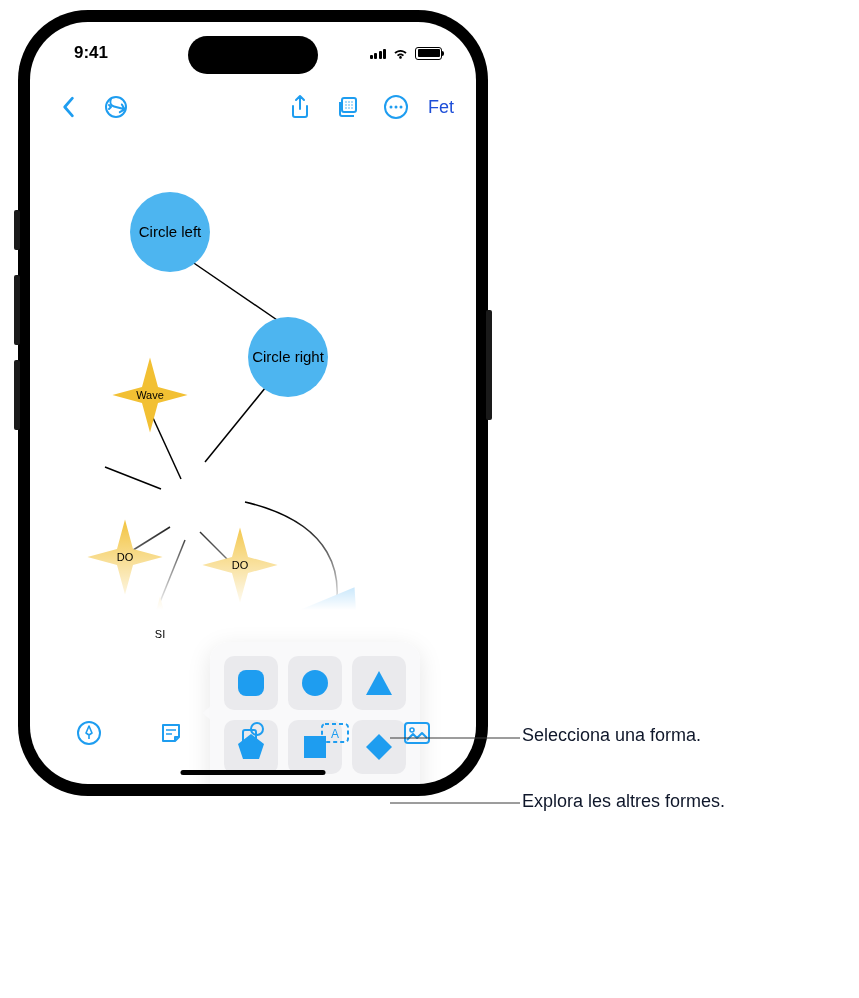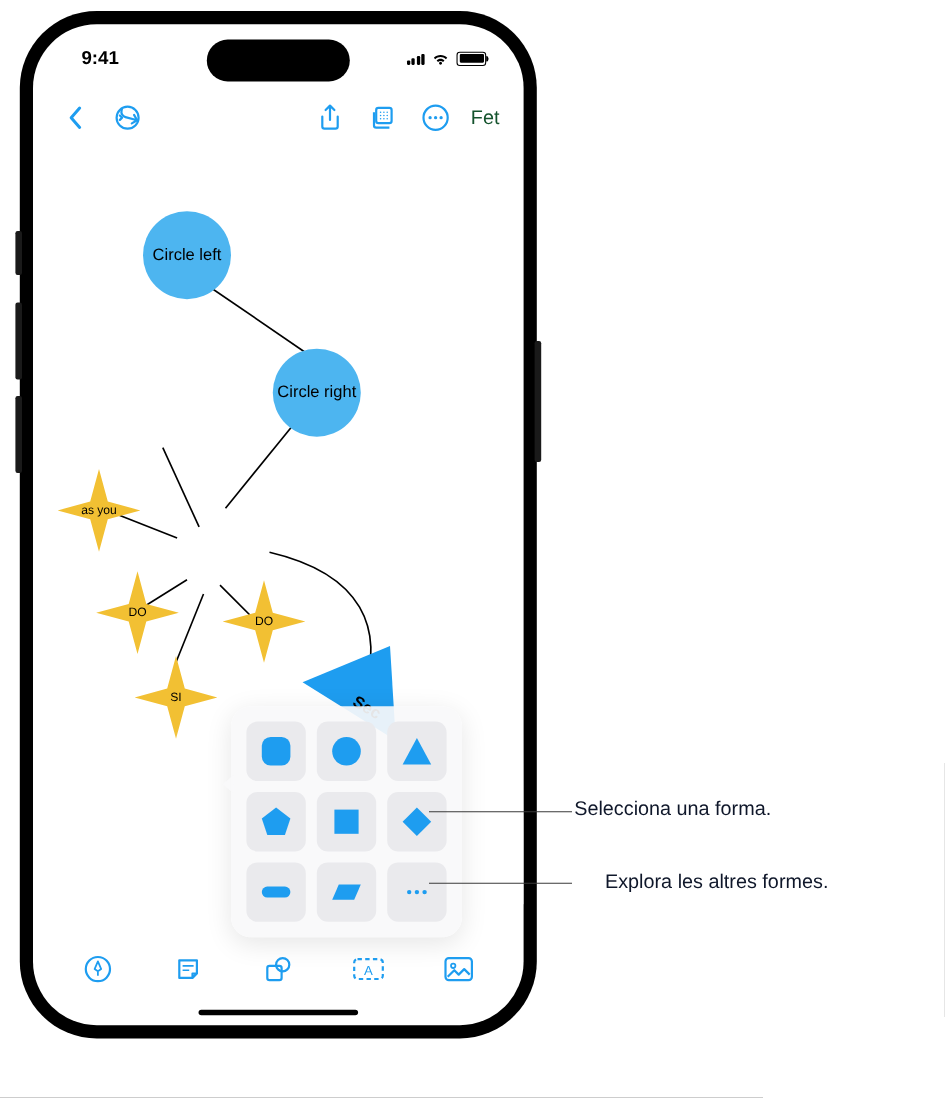--- a/index.html
+++ b/index.html
@@ -8,21 +8,21 @@
     background: #fff;
     width: 859px;
     height: 998px;
     position: relative;
   }
   .phone {
     position: absolute;
     left: 18px;
     top: 10px;
     width: 470px;
-    height: 934px;
+    height: 786px;
     background: #000;
     border-radius: 70px;
     padding: 12px;
   }
   .side-button {
     position: absolute;
     background: #1a1a1a;
     border-radius: 2px;
   }
   .side-button.right { right: -4px; top: 300px; width: 6px; height: 110px; }
@@ -77,21 +77,21 @@
     top: 60px;
     left: 0; right: 0;
     height: 50px;
     display: flex;
     align-items: center;
     padding: 0 18px;
     gap: 8px;
   }
   .toolbar .spacer { flex: 1; }
   .tb-btn { width: 40px; height: 40px; display:flex;align-items:center;justify-content:center; color:#1e9df0; cursor:pointer; }
-  .tb-text { color:#14532d; font-size:18px; font-weight:400; padding:0 4px; cursor:pointer; }
+  .tb-text { color:#1d4ed8; font-size:18px; font-weight:400; padding:0 4px; cursor:pointer; }
 
   .canvas { position:absolute; top:110px; left:0; right:0; bottom:70px; }
 
   .circle-node {
     position:absolute; width:80px; height:80px; background:#4db5f0; border-radius:50%;
     display:flex;align-items:center;justify-content:center; text-align:center;
     font-size:15px; color:#000; line-height:1.2;
   }
   .rounded-node {
     position:absolute; width:90px; height:76px; background:#4db5f0; border-radius:14px;
@@ -219,25 +219,25 @@
         <path d="M215 370 C 300 390, 320 440, 300 500"></path>
       </svg>
 
       <div class="circle-node" style="left:218px;top:185px">
         <span>Circle right</span>
       </div>
       <div class="circle-node" style="left:100px;top:60px">
         <span>Circle left</span>
       </div>
 
-      <div class="star-node" style="left:20px;top:292px">
+      <div class="star-node" style="left:80px;top:223px">
         <svg viewBox="0 0 100 100">
             <polygon points="50,3 60,40 97,50 60,60 50,97 40,60 3,50 40,40" fill="#f2c033"></polygon>
           </svg>
-        <span>as you</span>
+        <span>Wave</span>
       </div>
       <div class="star-node" style="left:55px;top:385px">
         <svg viewBox="0 0 100 100">
             <polygon points="50,3 60,40 97,50 60,60 50,97 40,60 3,50 40,40" fill="#f2c033"></polygon>
           </svg>
         <span>DO</span>
       </div>
       <div class="star-node" style="left:170px;top:393px">
         <svg viewBox="0 0 100 100">
             <polygon points="50,3 60,40 97,50 60,60 50,97 40,60 3,50 40,40" fill="#f2c033"></polygon>
@@ -348,13 +348,13 @@
 </div>
 
 <svg class="callout-line" style="left:390px;top:735px;width:130px;height:12px">
     <line x1="0" y1="3" x2="130" y2="3"></line>
   </svg>
 <div class="callout-text" style="left:522px;top:724px">Selecciona una forma.</div>
 
 <svg class="callout-line" style="left:390px;top:796px;width:130px;height:12px">
     <line x1="0" y1="7" x2="130" y2="7"></line>
   </svg>
-<div class="callout-text" style="left:550px;top:790px">Explora les altres formes.</div>
+<div class="callout-text" style="left:522px;top:790px">Explora les altres formes.</div>
 
 </body></html>

